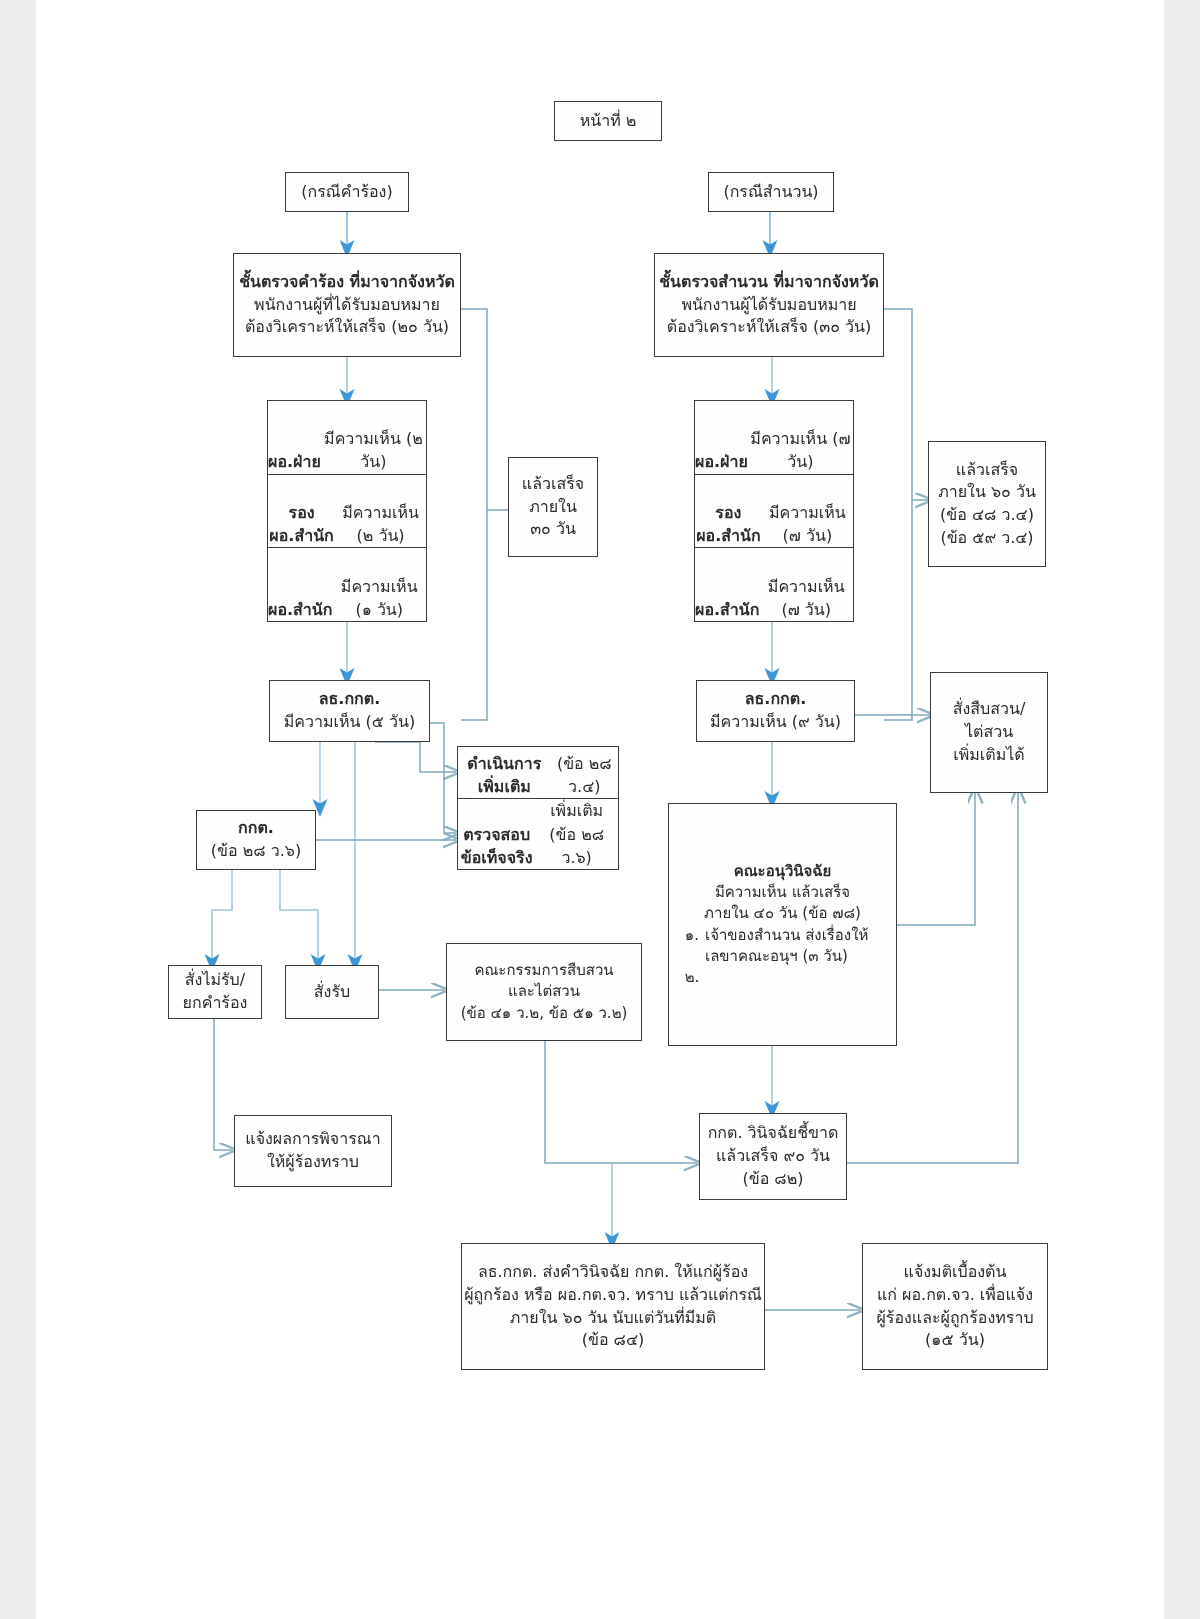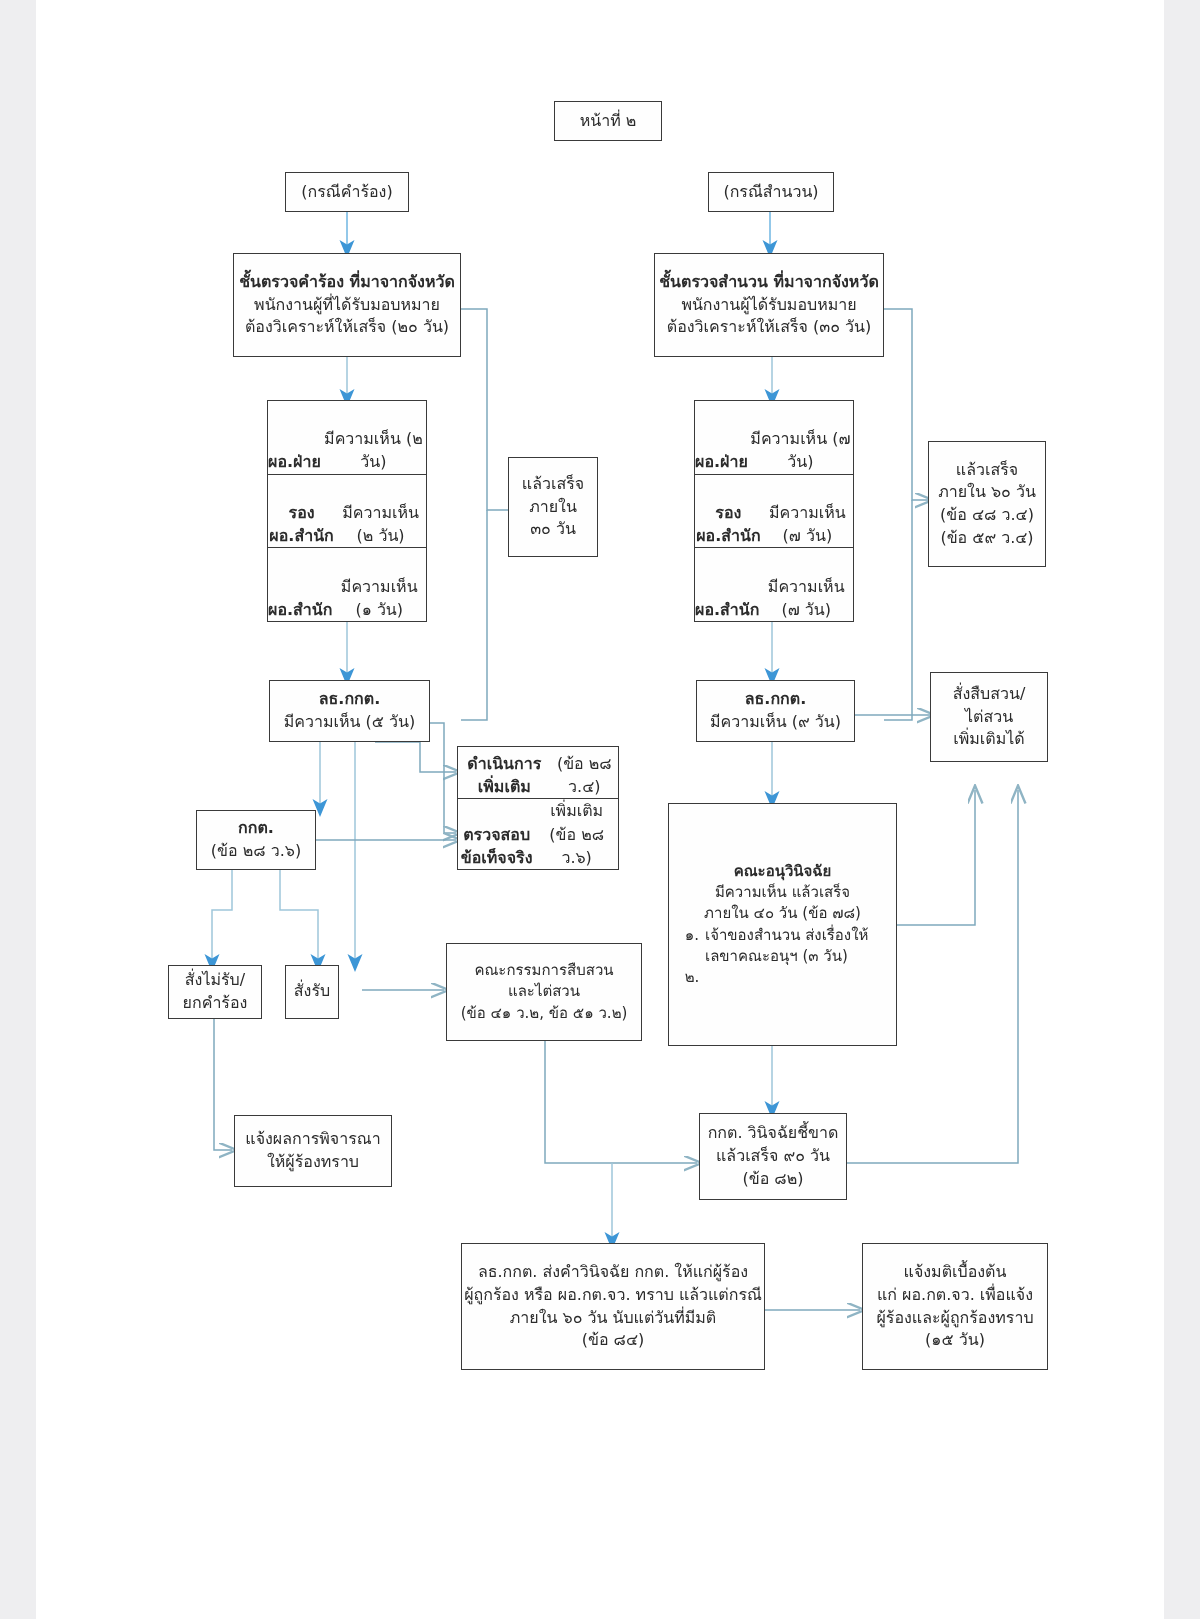--- a/index.html
+++ b/index.html
@@ -207,21 +207,21 @@
     <div class="node sz16" style="left:269px;top:680px;width:161px;height:62px;">
       <span class="ln ttl">ลธ.กกต.</span>
       <span class="ln">มีความเห็น (๕ วัน)</span>
     </div>
 
     <div class="node sz16" style="left:696px;top:680px;width:159px;height:62px;">
       <span class="ln ttl">ลธ.กกต.</span>
       <span class="ln">มีความเห็น (๙ วัน)</span>
     </div>
 
-    <div class="node sz16" style="left:930px;top:672px;width:118px;height:90px;">
+    <div class="node sz16" style="left:930px;top:672px;width:118px;height:121px;">
       <span class="ln">สั่งสืบสวน/</span>
       <span class="ln">ไต่สวน</span>
       <span class="ln">เพิ่มเติมได้</span>
     </div>
 
     <div class="stack sz16" style="left:457px;top:746px;width:162px;height:124px;">
       <div class="cell">
         <span class="ln ttl">ดำเนินการเพิ่มเติม</span>
         <span class="ln">(ข้อ ๒๘ ว.๔)</span>
       </div>
@@ -234,21 +234,21 @@
     <div class="node sz16" style="left:196px;top:810px;width:120px;height:60px;">
       <span class="ln ttl">กกต.</span>
       <span class="ln">(ข้อ ๒๘ ว.๖)</span>
     </div>
 
     <div class="node sz16" style="left:168px;top:965px;width:94px;height:54px;">
       <span class="ln">สั่งไม่รับ/</span>
       <span class="ln">ยกคำร้อง</span>
     </div>
 
-    <div class="node sz16" style="left:285px;top:965px;width:54px;height:54px;font-family:Liberation Mono, monospace;">
+    <div class="node sz16" style="left:285px;top:965px;width:94px;height:54px;">
       <span class="ln">สั่งรับ</span>
     </div>
 
     <div class="node sz15" style="left:446px;top:943px;width:196px;height:98px;">
       <span class="ln">คณะกรรมการสืบสวน</span>
       <span class="ln">และไต่สวน</span>
       <span class="ln">(ข้อ ๔๑ ว.๒, ข้อ ๕๑ ว.๒)</span>
     </div>
 
     <div class="node sz15 lefttext" style="left:668px;top:803px;width:229px;height:243px;padding:8px 10px;">

